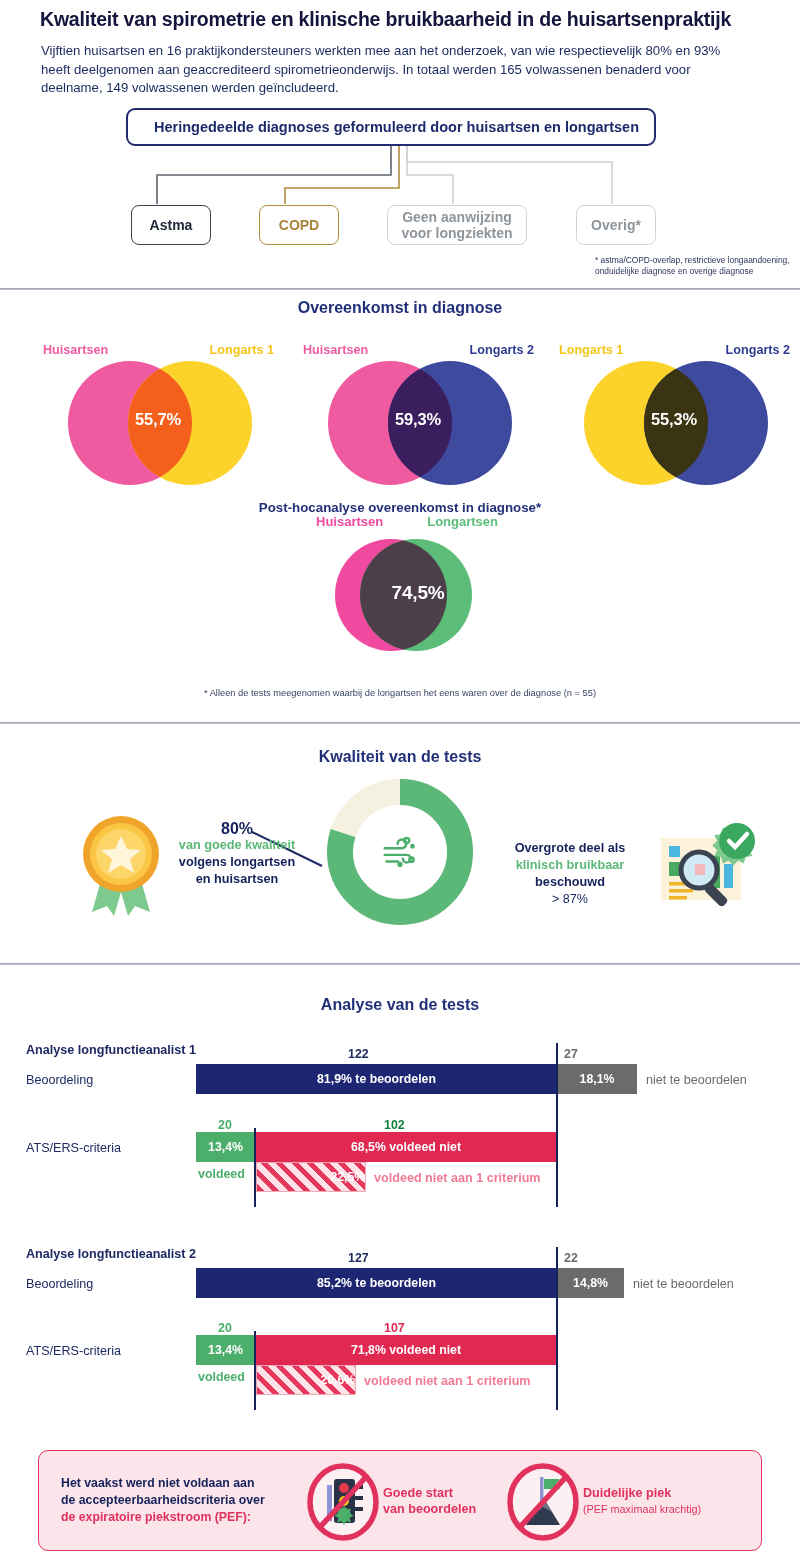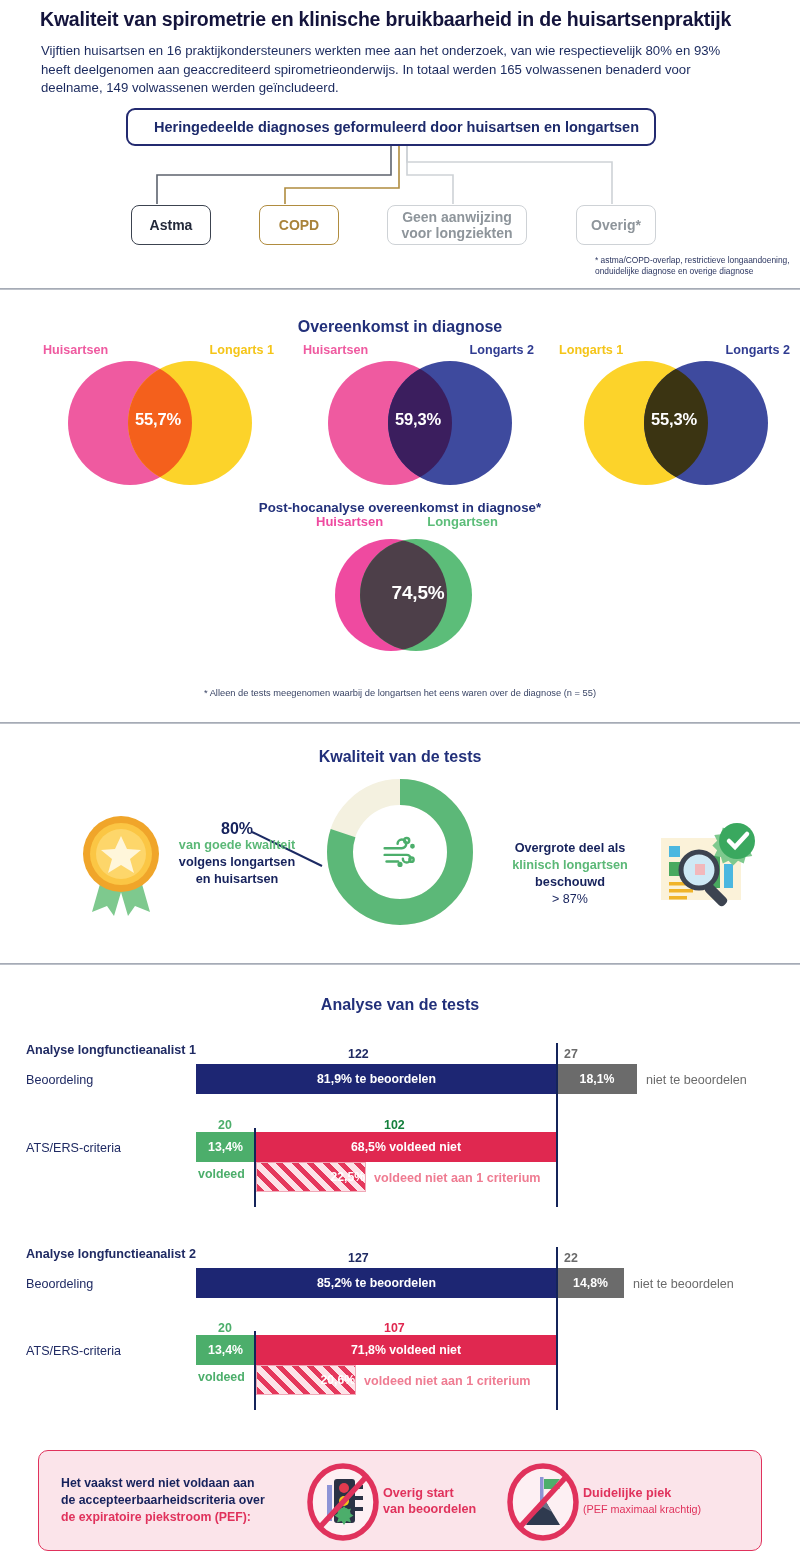--- a/index.html
+++ b/index.html
@@ -52,21 +52,21 @@
   .rule { position: absolute; left: 0; width: 800px; height: 2px;
           background: linear-gradient(#9aa0ac, #c8ccd3); }
   .rule-1 { top: 288px; }
   .rule-2 { top: 722px; }
   .rule-3 { top: 963px; }
 
   .section-title {
     position: absolute; width: 800px; text-align: center;
     font-size: 16px; font-weight: bold; color: #22307a;
   }
-  .st-1 { top: 318px; }
+  .st-1 { top: 299px; }
   .st-2 { top: 748px; }
   .st-3 { top: 996px; }
 
   
   .venn { position: absolute; width: 240px; height: 130px; }
   .venn-1 { left: 40px; top: 358px; }
   .venn-2 { left: 300px; top: 358px; }
   .venn-3 { left: 556px; top: 358px; }
   .venn-lbl {
     position: absolute; top: -15px; font-size: 12.6px; font-weight: bold;
@@ -304,21 +304,21 @@
         <circle cx="31" cy="12" r="2.6"></circle>
         <circle cx="36" cy="32" r="2.2"></circle>
         <circle cx="37" cy="18" r="1.2"></circle>
         <circle cx="24" cy="37" r="1.4"></circle>
       </g>
     </svg>
   </div>
 
   <div class="kw-right">
     <span>Overgrote deel als</span><br>
-    <span class="green">klinisch longartsen</span><br>
+    <span class="green">klinisch bruikbaar</span><br>
     <span>beschouwd</span><br>
     <span class="thin">&gt; 87%</span>
   </div>
 
   <svg class="magnif" viewBox="0 0 116 108">
     <rect x="6" y="26" width="80" height="62" fill="#fbf2d9"></rect>
     <rect x="14" y="34" width="11" height="11" fill="#4bb7e0"></rect>
     <rect x="14" y="50" width="11" height="14" fill="#49a95f"></rect>
     <rect x="14" y="70" width="24" height="3.5" fill="#f0b429"></rect>
     <rect x="14" y="77" width="24" height="3.5" fill="#f0b429"></rect>
@@ -425,21 +425,21 @@
         <rect x="48" y="33" width="8" height="4" fill="#2b3245"></rect>
         <rect x="48" y="44" width="8" height="4" fill="#2b3245"></rect>
         <circle cx="37" cy="25" r="5" fill="#e23a4e"></circle>
         <circle cx="37" cy="38" r="5" fill="#f5c518"></circle>
         <circle cx="37" cy="51" r="6.5" fill="#4cae6b"></circle>
         <path d="M37 43 l2.5 4 4.5-1.5 -1.5 4.5 4 2.5 -4 2.5 1.5 4.5 -4.5-1.5 -2.5 4 -2.5-4 -4.5 1.5 1.5-4.5 -4-2.5 4-2.5 -1.5-4.5 4.5 1.5z" fill="#4cae6b"></path>
         <ellipse cx="36" cy="39" rx="33" ry="36" fill="none" stroke="#e0325c" stroke-width="5.5"></ellipse>
         <line x1="13" y1="64" x2="59" y2="14" stroke="#e0325c" stroke-width="5.5"></line>
       </svg>
       <div class="cap">
-        <span>Overig start</span><br>
+        <span>Goede start</span><br>
         <span>van beoordelen</span>
       </div>
     </div>
 
     <div class="pef-item" style="left:468px; top:12px; width:250px; height:78px;">
       <svg class="ban" viewBox="0 0 72 78">
         <ellipse cx="36" cy="39" rx="33" ry="36" fill="#fdf0f3"></ellipse>
         <path d="M36 34 L53 62 H19 Z" fill="#2f3a4f"></path>
         <path d="M36 34 L45 49 L36 44 L30 49 Z" fill="#6a7487"></path>
         <rect x="33" y="14" width="3.5" height="24" fill="#8d94d6"></rect>

